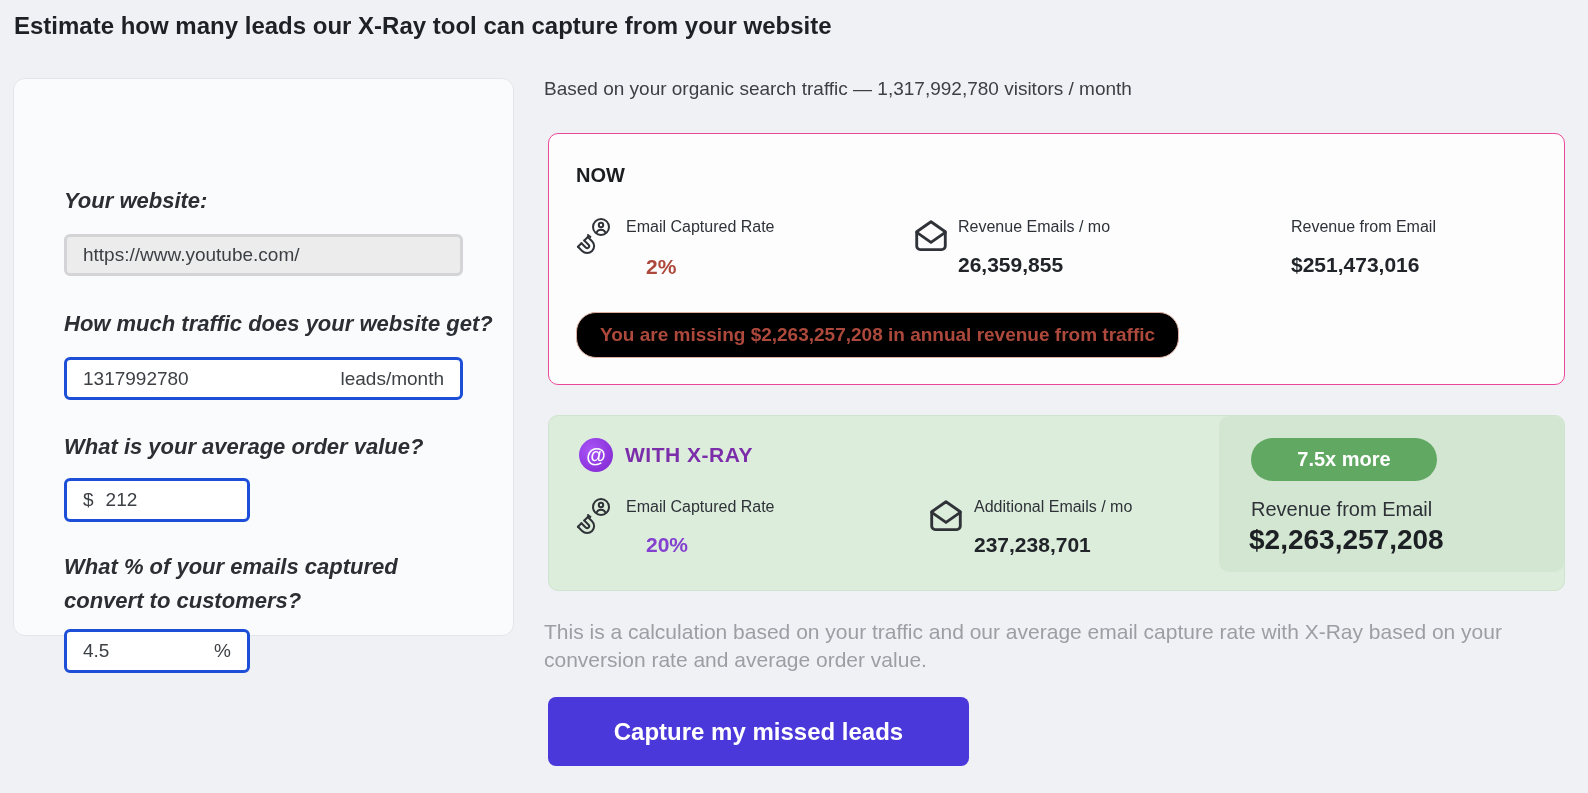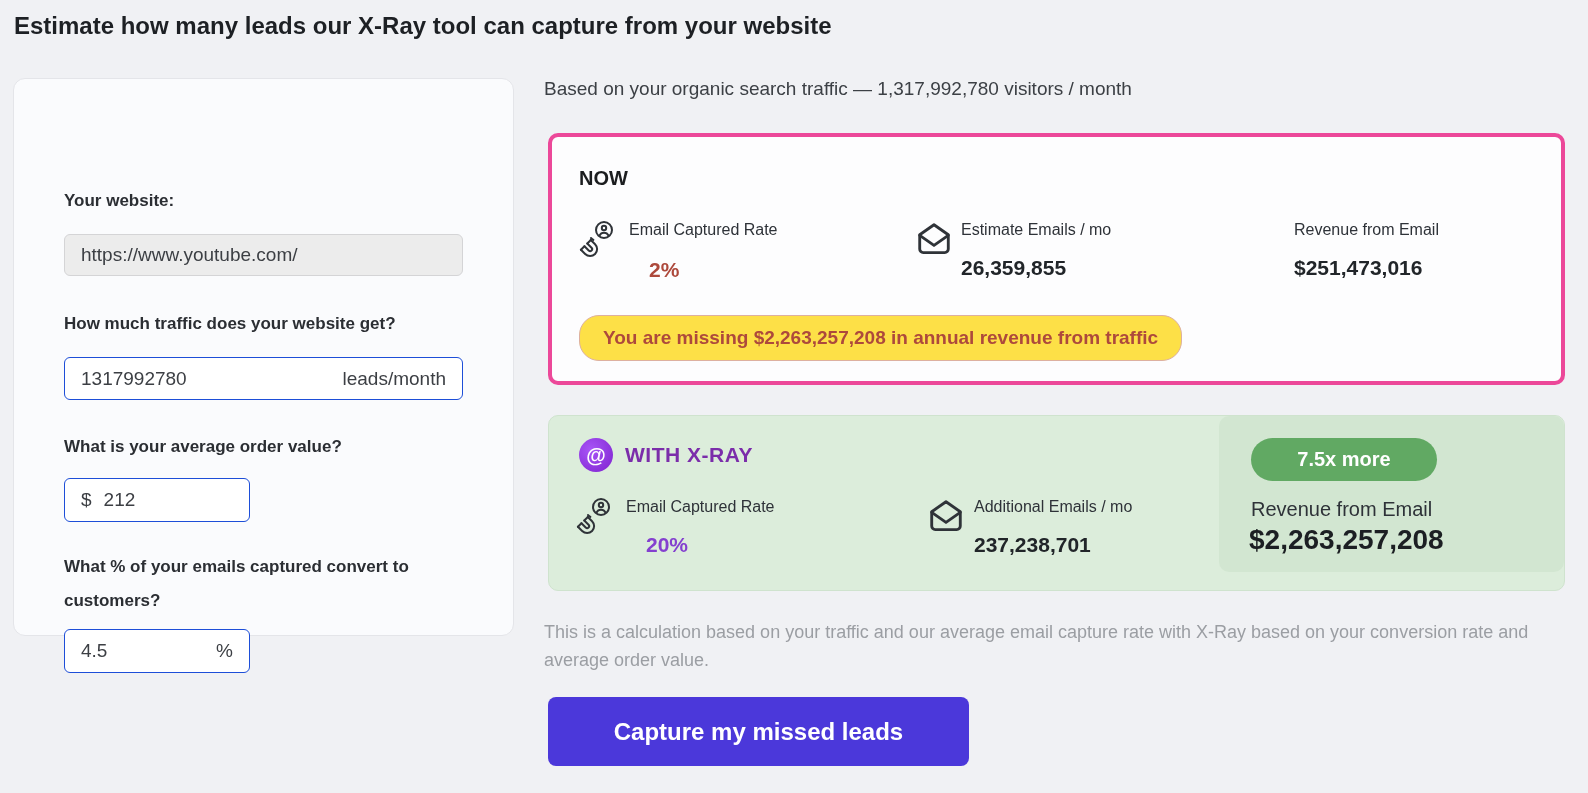--- a/index.html
+++ b/index.html
@@ -19,27 +19,28 @@
   
   .left-panel {
     position: absolute; left: 13px; top: 78px;
     width: 501px; height: 558px;
     background: #fafbfd;
     border: 1px solid #e4e5e9;
     border-radius: 12px;
   }
   .form-label {
     position: absolute; left: 50px;
-    font-size: 17px; font-weight: 600; color: #2b2e33;
+    font-size: 22px; font-weight: 600; color: #2b2e33;
     line-height: 34px;
+    font-style: italic;
   }
   .input-box {
     position: absolute; left: 50px;
     background: #ffffff;
-    border: 1px solid #1d4ed8;
+    border: 3px solid #1d4ed8;
     border-radius: 6px;
     display: flex; align-items: center;
     padding: 16px 16px;
     font-size: 19px; color: #3c3f44;
   }
   .input-box input {
     flex: 1 1 auto; min-width: 0;
     border: none; outline: none; background: transparent;
     font-family: "Liberation Sans", sans-serif;
     font-size: 19px; color: #3c3f44;
@@ -47,35 +48,35 @@
   .input-box .affix { flex: 0 0 auto; color: #3c3f44; }
   .input-box.disabled { background: #ececec; border-color: #d4d4d6; }
 
   
   .right-col { position: absolute; left: 548px; top: 78px; width: 1017px; height: 715px; }
   .intro-text { position: absolute; left: -4px; top: 0; font-size: 19px; color: #3c4045; }
 
   .card {
     position: absolute; left: 0; width: 1017px;
     background: #fdfdfe;
-    border: 4px solid #ec4899;
+    border: 1px solid #ec4899;
     border-radius: 10px;
   }
   .now-card { top: 55px; height: 252px; }
   .now-heading { position: absolute; left: 27px; top: 30px; font-size: 20px; font-weight: 700; color: #1b1d1f; }
 
   .metric-icon { position: absolute; width: 44px; height: 44px; }
   .metric-label { position: absolute; font-size: 16px; color: #2e3238; white-space: nowrap; }
   .metric-value { position: absolute; font-size: 21px; font-weight: 700; color: #212529; white-space: nowrap; }
   .val-red { color: #ad493c; }
   .val-purple { color: #8440cf; }
 
   .warning-badge {
     position: absolute; left: 27px; top: 178px;
-    background: #fde047;
+    background: #000000;
     border: 1px solid #ddb0a0;
     border-radius: 20px;
     padding: 11px 23px;
     font-size: 19px; font-weight: 700; color: #ad493c;
     white-space: nowrap;
   }
 
   .xray-card {
     position: absolute; left: 0; top: 337px;
     width: 1017px; height: 176px;
@@ -104,21 +105,21 @@
     width: 186px; height: 43px;
     background: #61a963; border-radius: 22px;
     color: #ffffff; font-size: 20px; font-weight: 700;
     display: flex; align-items: center; justify-content: center;
   }
   .revenue-label { position: absolute; left: 32px; top: 82px; font-size: 20px; color: #2e3238; }
   .revenue-value { position: absolute; left: 30px; top: 108px; font-size: 28px; font-weight: 700; color: #1c1f23; white-space: nowrap; }
 
   .disclaimer {
     position: absolute; left: -4px; top: 540px; width: 1000px;
-    font-size: 18px; line-height: 28px; color: #9b9ea3;
+    font-size: 21px; line-height: 28px; color: #9b9ea3;
   }
   .cta-button {
     position: absolute; left: 0; top: 619px;
     width: 421px; height: 69px;
     background: #4b38da; border: none; border-radius: 8px;
     color: #ffffff; font-size: 24px; font-weight: 700;
     font-family: "Liberation Sans", sans-serif;
     cursor: pointer;
   }
   svg .stroke { fill: none; stroke: #2f3338; stroke-width: 2; stroke-linecap: round; stroke-linejoin: round; }
@@ -181,21 +182,21 @@
     <span class="metric-value val-red" style="left:97px; top:121px;">2%</span>
 
     <span class="metric-icon" style="left:362px; top:82px;">
       <svg width="40" height="40" viewBox="0 0 28 28">
         <g class="stroke">
           <path d="M4 11 l10 -7 l10 7 v10 a2.5 2.5 0 0 1 -2.5 2.5 h-15 a2.5 2.5 0 0 1 -2.5 -2.5 z"></path>
           <path d="M4 11.5 l10 7 l10 -7"></path>
         </g>
       </svg>
     </span>
-    <span class="metric-label" style="left:409px; top:84px;">Estimate Emails / mo</span>
+    <span class="metric-label" style="left:409px; top:84px;">Revenue Emails / mo</span>
     <span class="metric-value" style="left:409px; top:119px;">26,359,855</span>
 
     <span class="metric-label" style="left:742px; top:84px;">Revenue from Email</span>
     <span class="metric-value" style="left:742px; top:119px;">$251,473,016</span>
 
     <div class="warning-badge">You are missing $2,263,257,208 in annual revenue from traffic</div>
   </div>
 
   <div class="xray-card">
     <span class="at-circle">@</span>

